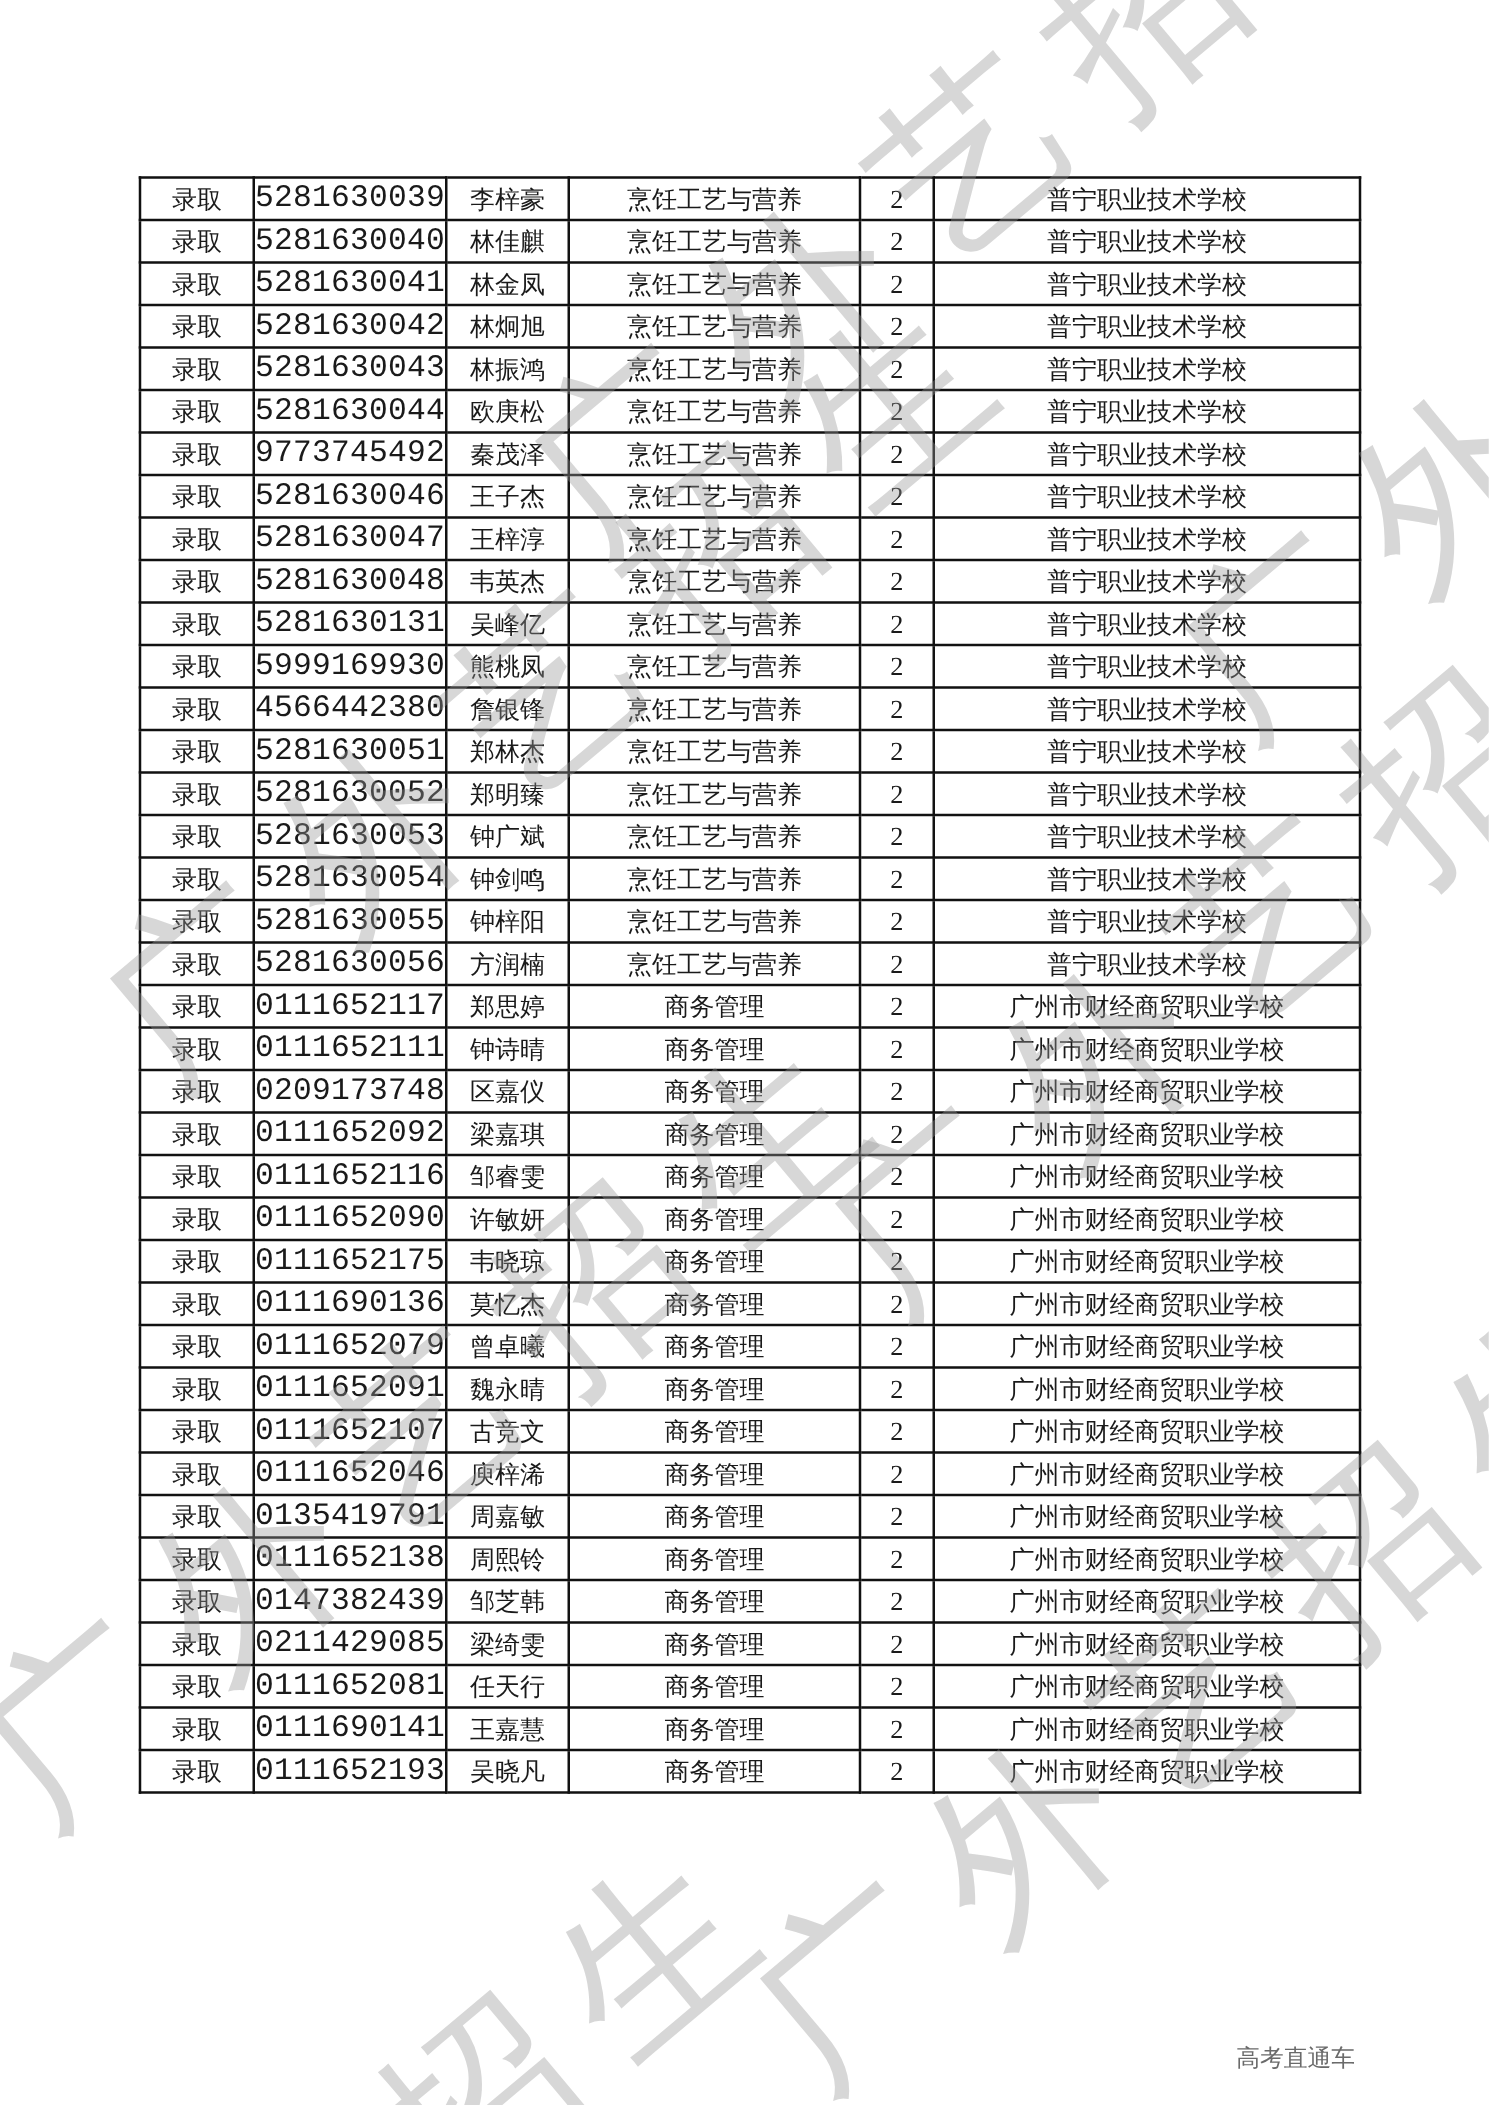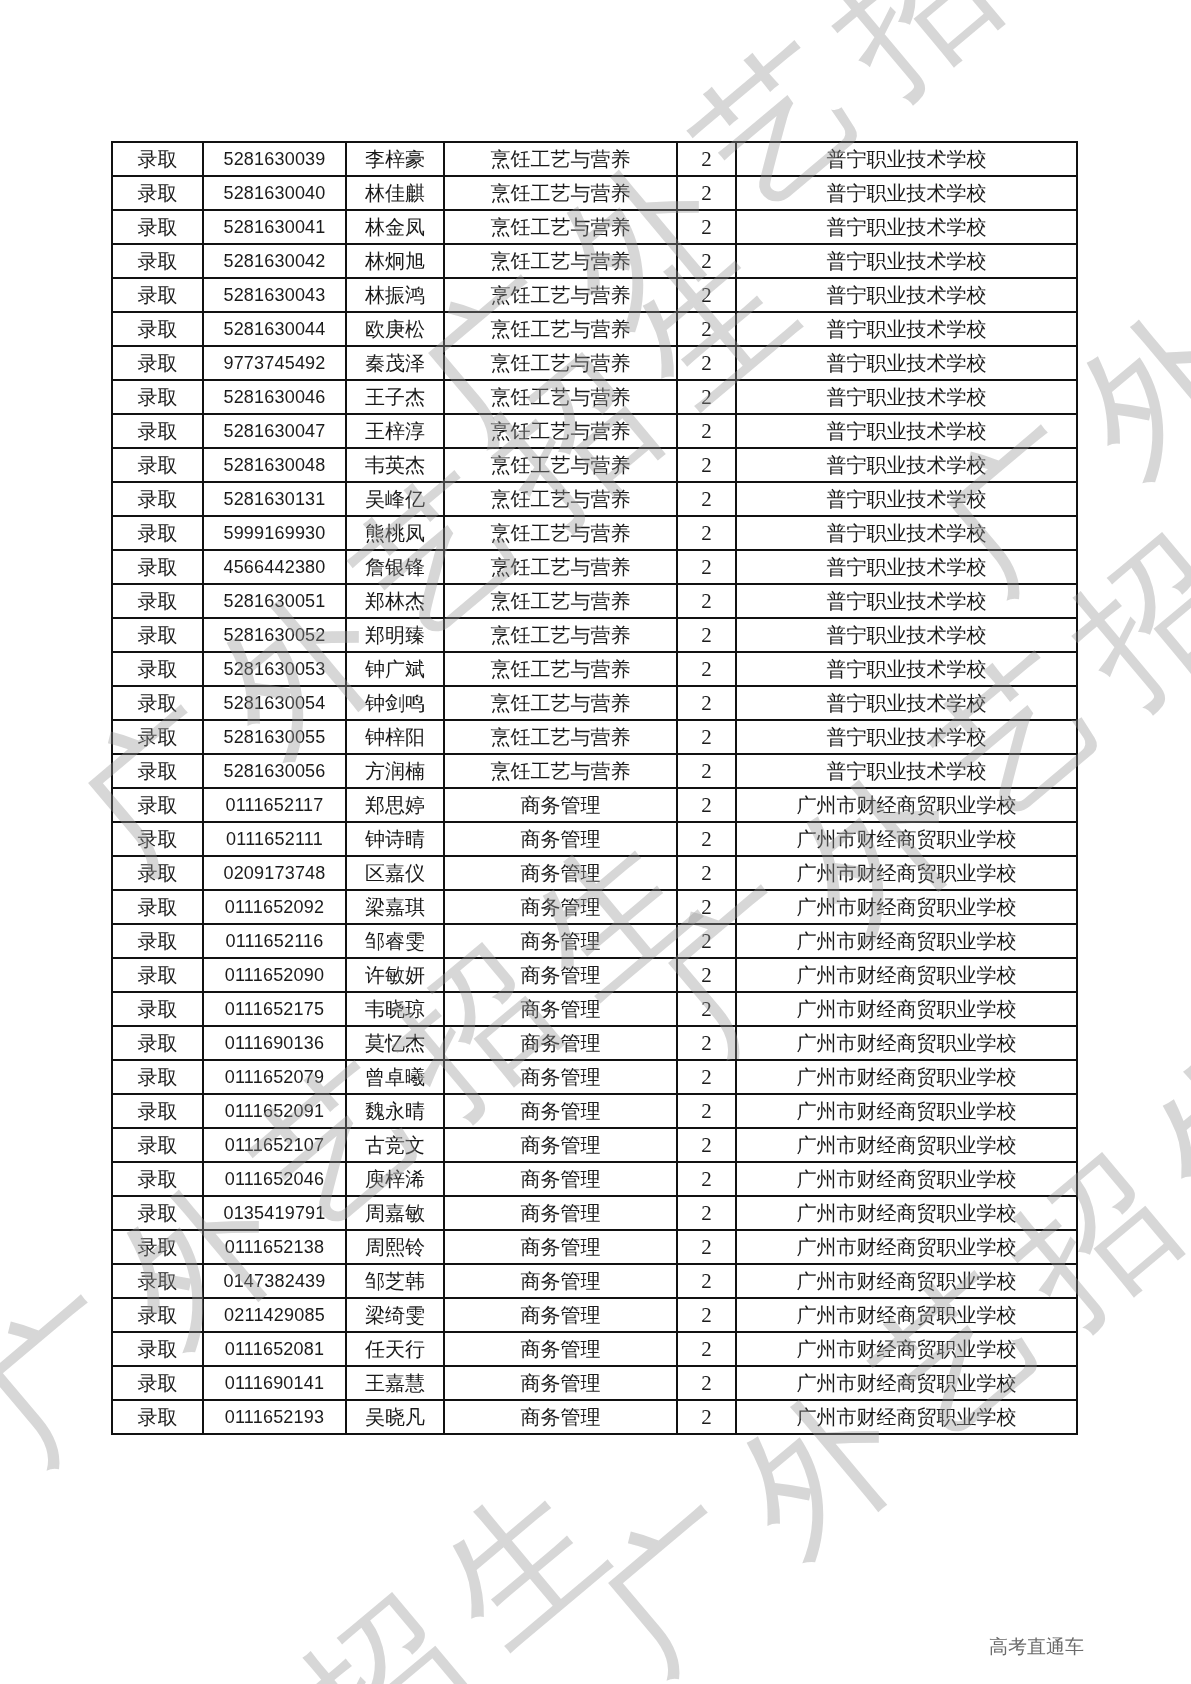--- a/index.html
+++ b/index.html
@@ -46,22 +46,22 @@
     height: 32px;
     padding: 0;
     text-align: center;
     vertical-align: middle;
     font-size: 20px;
     line-height: 32px;
     white-space: nowrap;
     overflow: hidden;
   }
   .page-table td.col-id {
-    font-family: Liberation Sans, sans-serif;
-    font-size: 18px;
+    font-family: Liberation Mono, monospace;
+    font-size: 25px;
     letter-spacing: 0.2px;
     margin-top: 20px;
   }
   .page-table td.col-count {
     font-family: "Liberation Serif", "DejaVu Serif", serif;
     font-size: 21px;
   }
   .footer-brand {
     position: absolute;
     right: 107px;

